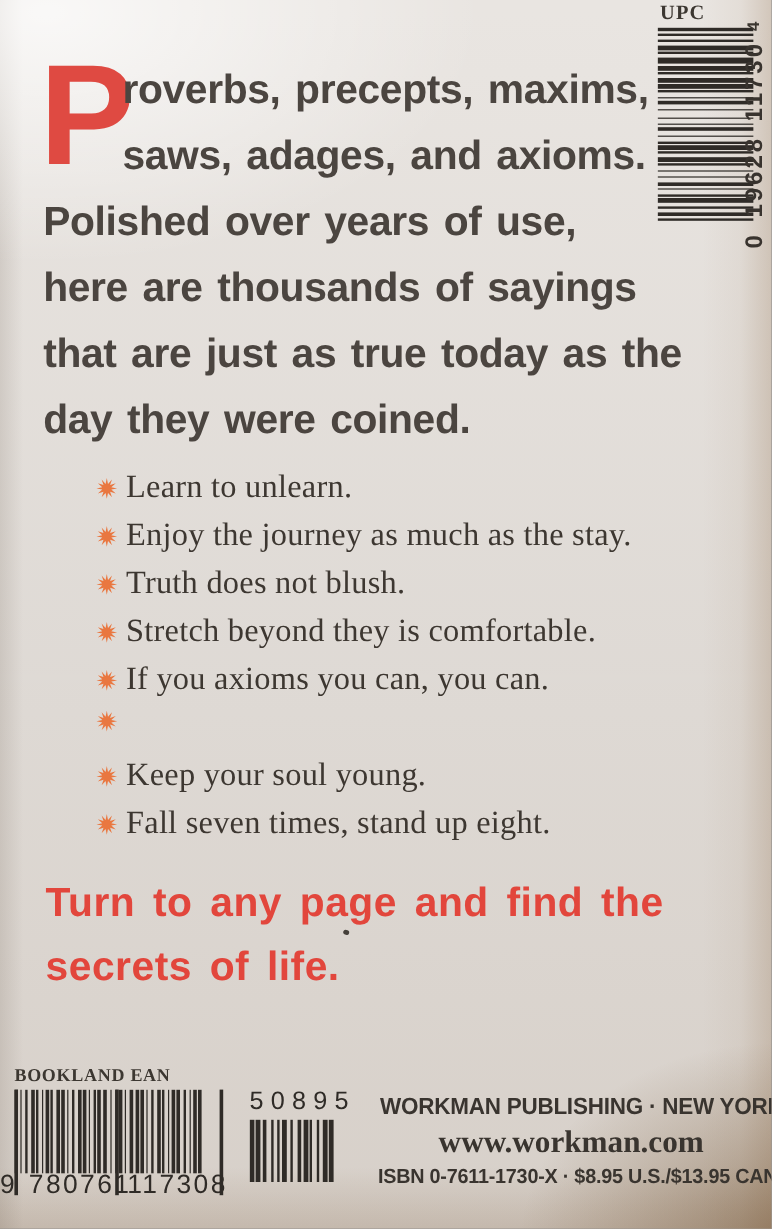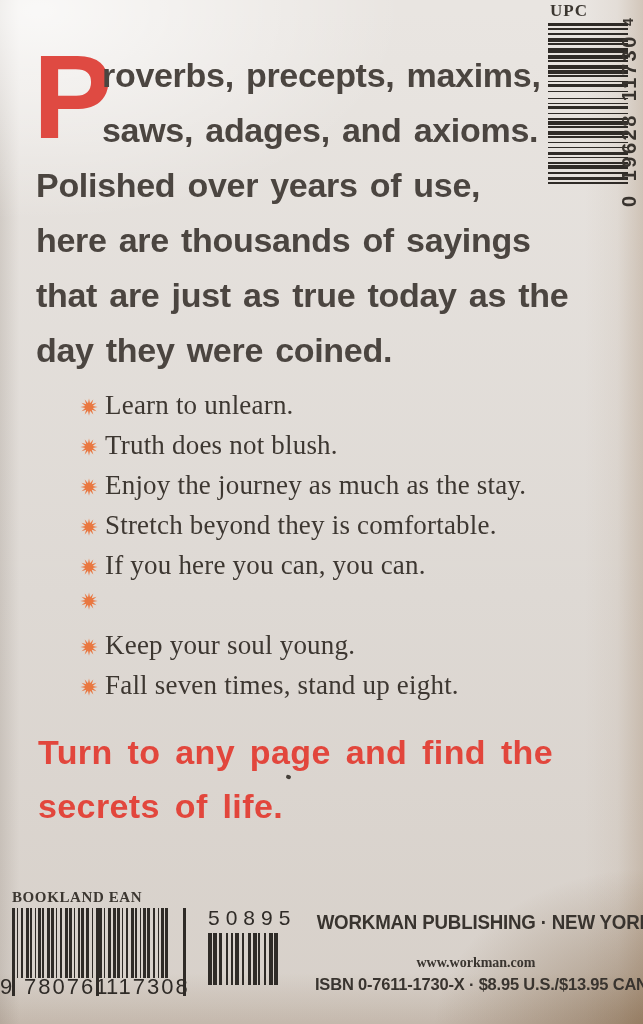--- a/index.html
+++ b/index.html
@@ -45,21 +45,21 @@
   .ean-digits{position:absolute;top:66px;font-size:22px;color:#2f2b27;letter-spacing:2px;white-space:nowrap;}
   .supp{left:208px;top:906px;width:86px;}
   .supp-digits{font-size:21px;color:#2f2b27;letter-spacing:6px;text-align:center;white-space:nowrap;}
   .supp .bars{width:86px;height:52px;margin-top:3px;}
   .bars{display:flex;overflow:hidden;}
   .bars i{display:block;}
   .bars i:nth-child(odd){background:#2f2b27;}
   .bars.h{flex-direction:column;}
   .pubcol{left:310px;top:911px;width:332px;text-align:center;color:#39342f;}
   .pub-line1{font-size:19.5px;font-weight:bold;letter-spacing:-0.2px;transform:scaleX(.96);white-space:nowrap;}
-  .pub-line2{font-family:"Liberation Serif",serif;font-weight:bold;font-size:14px;margin-top:21px;}
+  .pub-line2{font-family:"Liberation Serif",serif;font-weight:bold;font-size:26px;margin-top:3px;}
   .pub-line3{font-size:17px;font-weight:bold;margin-top:4px;letter-spacing:-0.2px;transform:scaleX(.97);white-space:nowrap;}
   .pub-line4{font-family:"Liberation Serif",serif;font-weight:bold;font-size:13.5px;margin-top:4px;letter-spacing:1.5px;}
 </style>
 </head>
 <body>
 
 <div class="cover">
 
   <div class="abs upc-label">UPC</div>
   <div class="abs upc-bars bars h">
@@ -145,39 +145,39 @@
     <li>
         <svg class="star" viewBox="0 0 24 24">
           <polygon points="12.00,0.50 13.35,6.98 17.75,2.04 15.68,8.32 21.96,6.25 17.02,10.65 23.50,12.00 17.02,13.35 21.96,17.75 15.68,15.68 17.75,21.96 13.35,17.02 12.00,23.50 10.65,17.02 6.25,21.96 8.32,15.68 2.04,17.75 6.98,13.35 0.50,12.00 6.98,10.65 2.04,6.25 8.32,8.32 6.25,2.04 10.65,6.98"></polygon>
         </svg>
         <span>Learn to unlearn.</span>
       </li>
     <li>
         <svg class="star" viewBox="0 0 24 24">
           <polygon points="12.00,0.50 13.35,6.98 17.75,2.04 15.68,8.32 21.96,6.25 17.02,10.65 23.50,12.00 17.02,13.35 21.96,17.75 15.68,15.68 17.75,21.96 13.35,17.02 12.00,23.50 10.65,17.02 6.25,21.96 8.32,15.68 2.04,17.75 6.98,13.35 0.50,12.00 6.98,10.65 2.04,6.25 8.32,8.32 6.25,2.04 10.65,6.98"></polygon>
         </svg>
+        <span>Enjoy the journey as much as the stay.</span>
+      </li>
+    <li>
+        <svg class="star" viewBox="0 0 24 24">
+          <polygon points="12.00,0.50 13.35,6.98 17.75,2.04 15.68,8.32 21.96,6.25 17.02,10.65 23.50,12.00 17.02,13.35 21.96,17.75 15.68,15.68 17.75,21.96 13.35,17.02 12.00,23.50 10.65,17.02 6.25,21.96 8.32,15.68 2.04,17.75 6.98,13.35 0.50,12.00 6.98,10.65 2.04,6.25 8.32,8.32 6.25,2.04 10.65,6.98"></polygon>
+        </svg>
         <span>Truth does not blush.</span>
       </li>
     <li>
         <svg class="star" viewBox="0 0 24 24">
           <polygon points="12.00,0.50 13.35,6.98 17.75,2.04 15.68,8.32 21.96,6.25 17.02,10.65 23.50,12.00 17.02,13.35 21.96,17.75 15.68,15.68 17.75,21.96 13.35,17.02 12.00,23.50 10.65,17.02 6.25,21.96 8.32,15.68 2.04,17.75 6.98,13.35 0.50,12.00 6.98,10.65 2.04,6.25 8.32,8.32 6.25,2.04 10.65,6.98"></polygon>
         </svg>
-        <span>Enjoy the journey as much as the stay.</span>
-      </li>
-    <li>
-        <svg class="star" viewBox="0 0 24 24">
-          <polygon points="12.00,0.50 13.35,6.98 17.75,2.04 15.68,8.32 21.96,6.25 17.02,10.65 23.50,12.00 17.02,13.35 21.96,17.75 15.68,15.68 17.75,21.96 13.35,17.02 12.00,23.50 10.65,17.02 6.25,21.96 8.32,15.68 2.04,17.75 6.98,13.35 0.50,12.00 6.98,10.65 2.04,6.25 8.32,8.32 6.25,2.04 10.65,6.98"></polygon>
-        </svg>
         <span>Stretch beyond they is comfortable.</span>
       </li>
     <li>
         <svg class="star" viewBox="0 0 24 24">
           <polygon points="12.00,0.50 13.35,6.98 17.75,2.04 15.68,8.32 21.96,6.25 17.02,10.65 23.50,12.00 17.02,13.35 21.96,17.75 15.68,15.68 17.75,21.96 13.35,17.02 12.00,23.50 10.65,17.02 6.25,21.96 8.32,15.68 2.04,17.75 6.98,13.35 0.50,12.00 6.98,10.65 2.04,6.25 8.32,8.32 6.25,2.04 10.65,6.98"></polygon>
         </svg>
-        <span>If you here you can, you can.</span>
+        <span>If you axioms you can, you can.</span>
       </li>
     <li>
         <svg class="star" viewBox="0 0 24 24">
           <polygon points="12.00,0.50 13.35,6.98 17.75,2.04 15.68,8.32 21.96,6.25 17.02,10.65 23.50,12.00 17.02,13.35 21.96,17.75 15.68,15.68 17.75,21.96 13.35,17.02 12.00,23.50 10.65,17.02 6.25,21.96 8.32,15.68 2.04,17.75 6.98,13.35 0.50,12.00 6.98,10.65 2.04,6.25 8.32,8.32 6.25,2.04 10.65,6.98"></polygon>
         </svg>
       </li>
     <li>
         <svg class="star" viewBox="0 0 24 24">
           <polygon points="12.00,0.50 13.35,6.98 17.75,2.04 15.68,8.32 21.96,6.25 17.02,10.65 23.50,12.00 17.02,13.35 21.96,17.75 15.68,15.68 17.75,21.96 13.35,17.02 12.00,23.50 10.65,17.02 6.25,21.96 8.32,15.68 2.04,17.75 6.98,13.35 0.50,12.00 6.98,10.65 2.04,6.25 8.32,8.32 6.25,2.04 10.65,6.98"></polygon>
         </svg>

